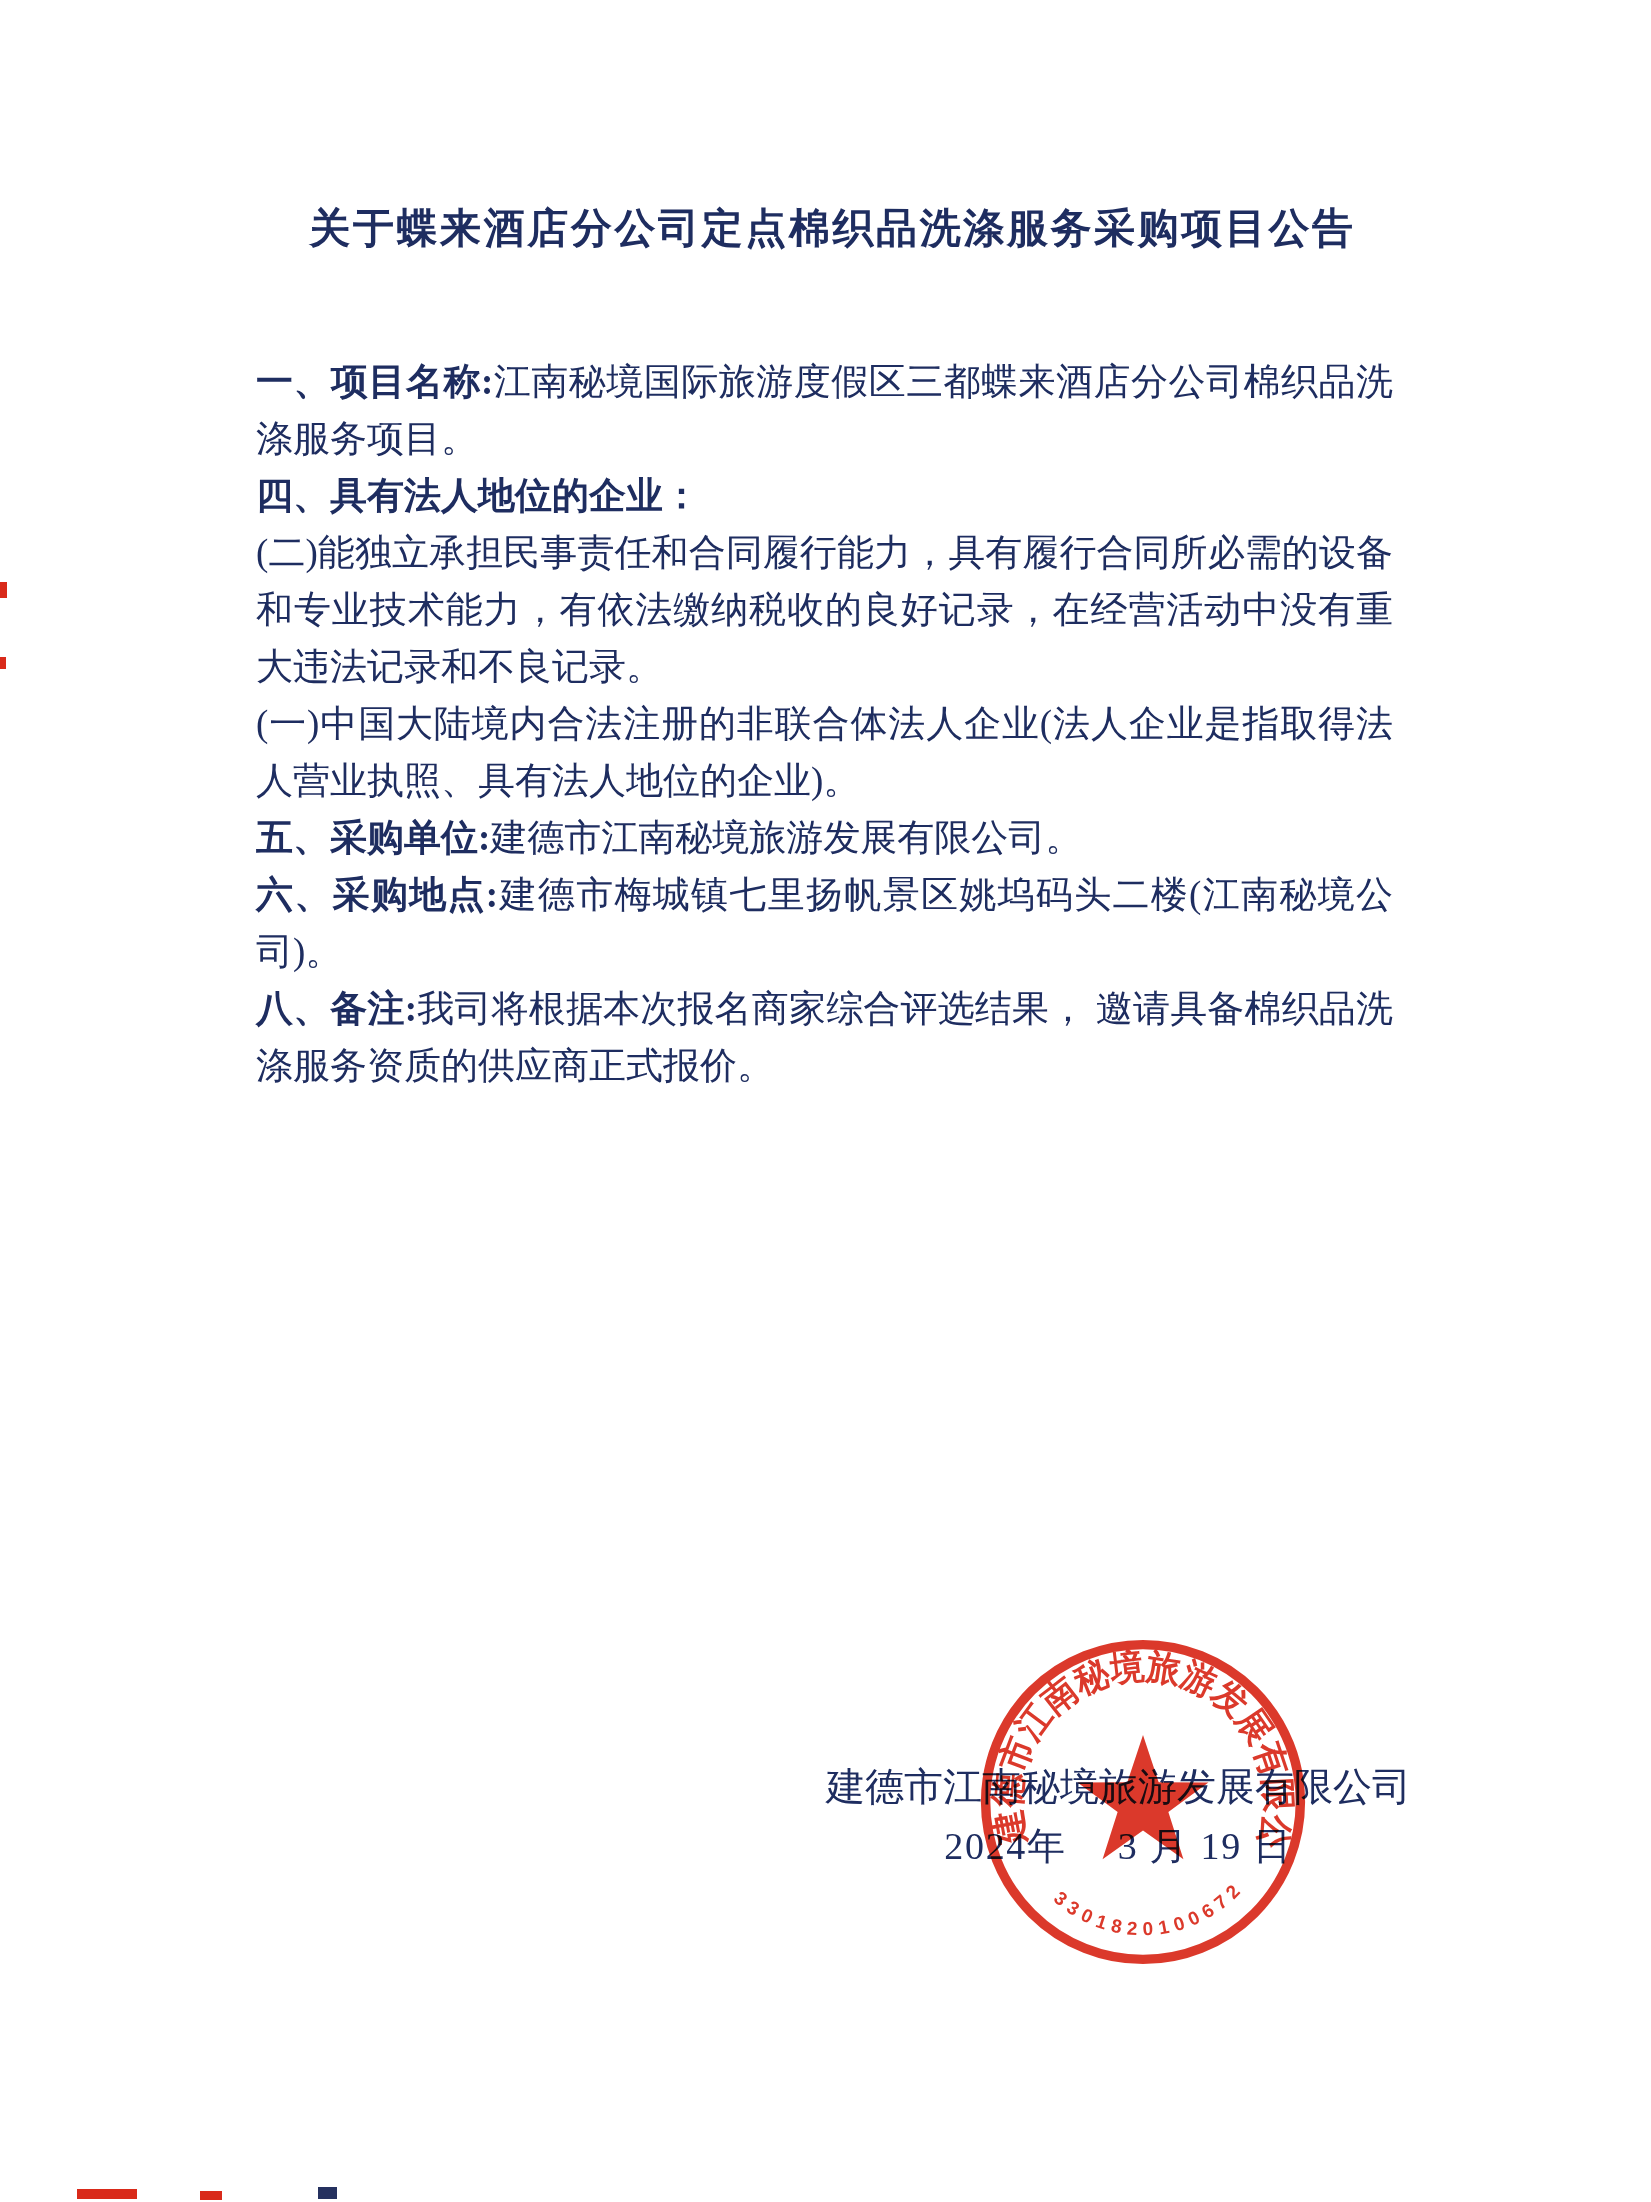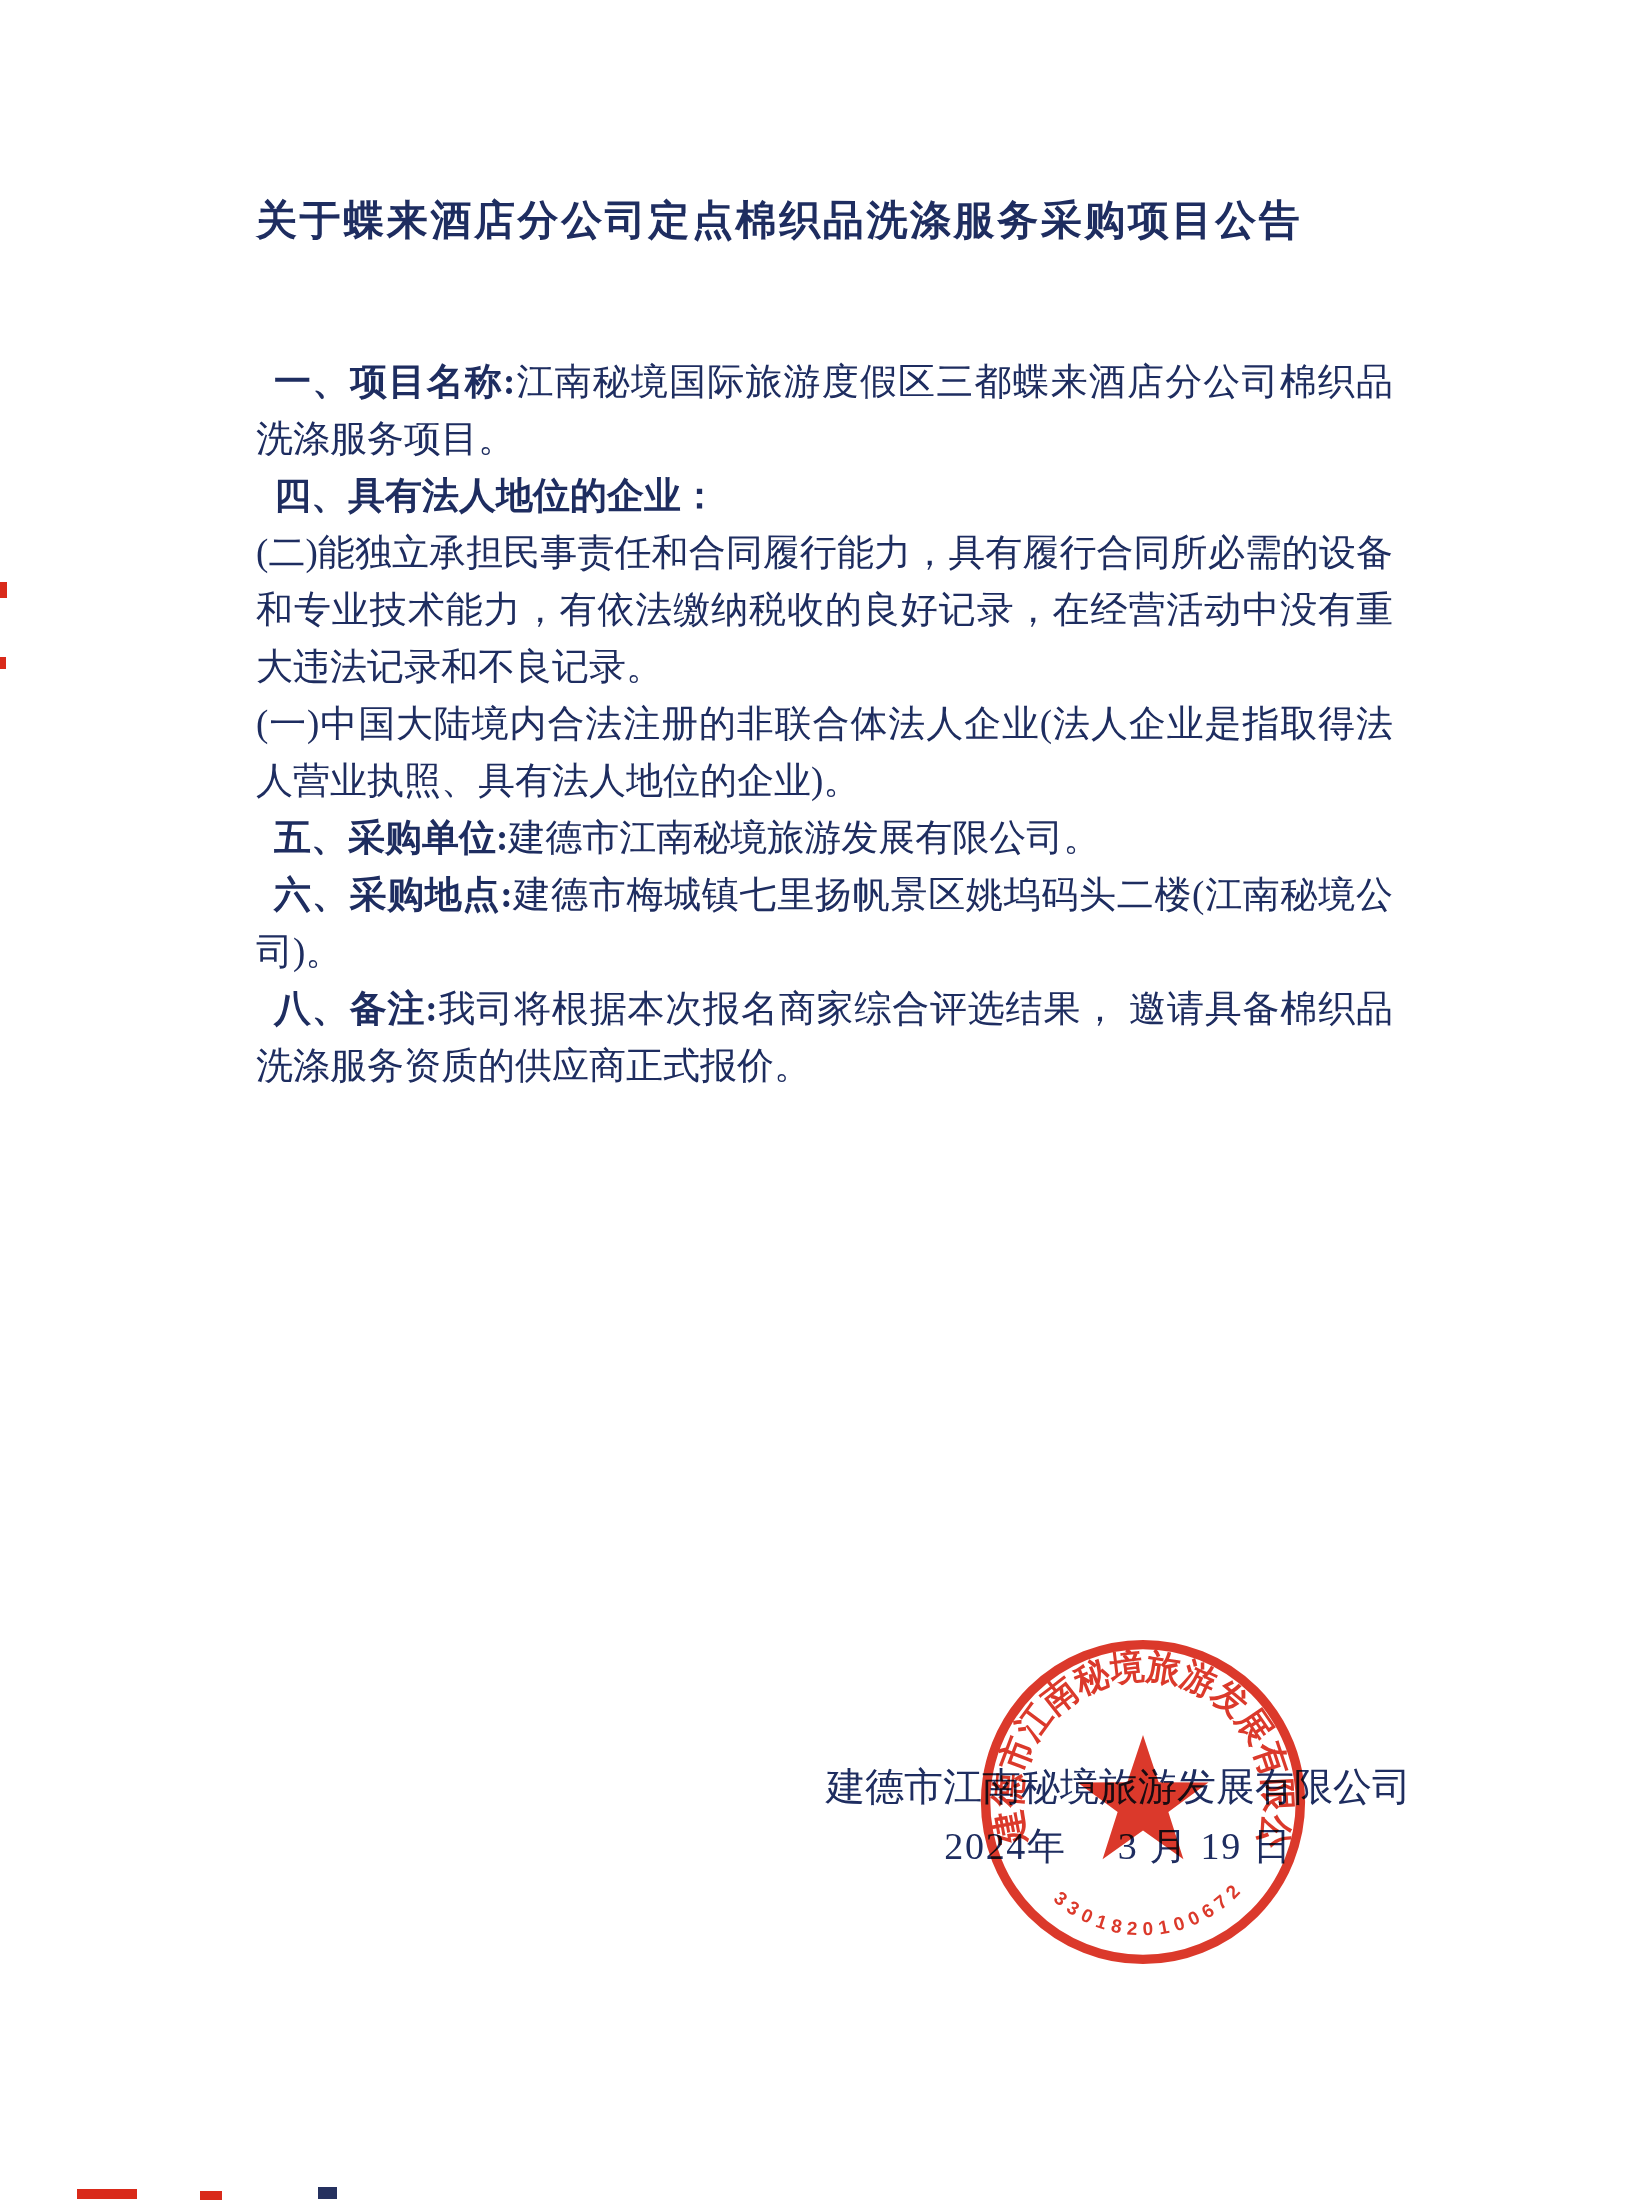--- a/index.html
+++ b/index.html
@@ -1,30 +1,30 @@
 <!DOCTYPE html>
 <html style="font-size:13.8px"><head>
 <meta charset="utf-8">
 <style>
   html,body{margin:0;padding:0;background:#ffffff;}
   .page{
     position:relative;width:1651px;height:2203px;background:#ffffff;
     font-family:"Liberation Serif",serif;color:#1e2d60;overflow:hidden;
   }
   .doc-title{
-    position:absolute;top:193px;left:256px;width:1137px;margin:0;
-    font-size:41px;font-weight:bold;letter-spacing:2.6px;
+    position:absolute;top:193px;left:256px;width:1137px;margin:8px;
+    text-align:center;font-size:41px;font-weight:bold;letter-spacing:2.6px;
   }
   .content{position:absolute;top:353px;left:256px;width:1137px;}
   .content p{
     margin:0;font-size:37px;line-height:57px;
     text-align:justify;text-justify:inter-ideograph;
   }
   .content p.indent{text-indent:74px;}
-  .seg-b{font-weight:bold;margin-left:18px;}
+  .seg-b{font-weight:bold;}
   .seg-m{font-family:"DejaVu Sans Mono",monospace;font-size:34px;}
   .signature{position:absolute;top:1760px;left:809px;width:619px;text-align:center;}
   .sig-company{font-size:39px;line-height:53px;}
   .sig-date{font-size:38px;line-height:53px;margin-top:6.9px;letter-spacing:1.7px;}
   .stamp{position:absolute;left:971px;top:1630px;mix-blend-mode:multiply;opacity:.93;}
   .art{position:absolute;}
   .art-red{background:#d92a1a;}
   .art-ink{background:#25315f;}
 </style>
 </head>

